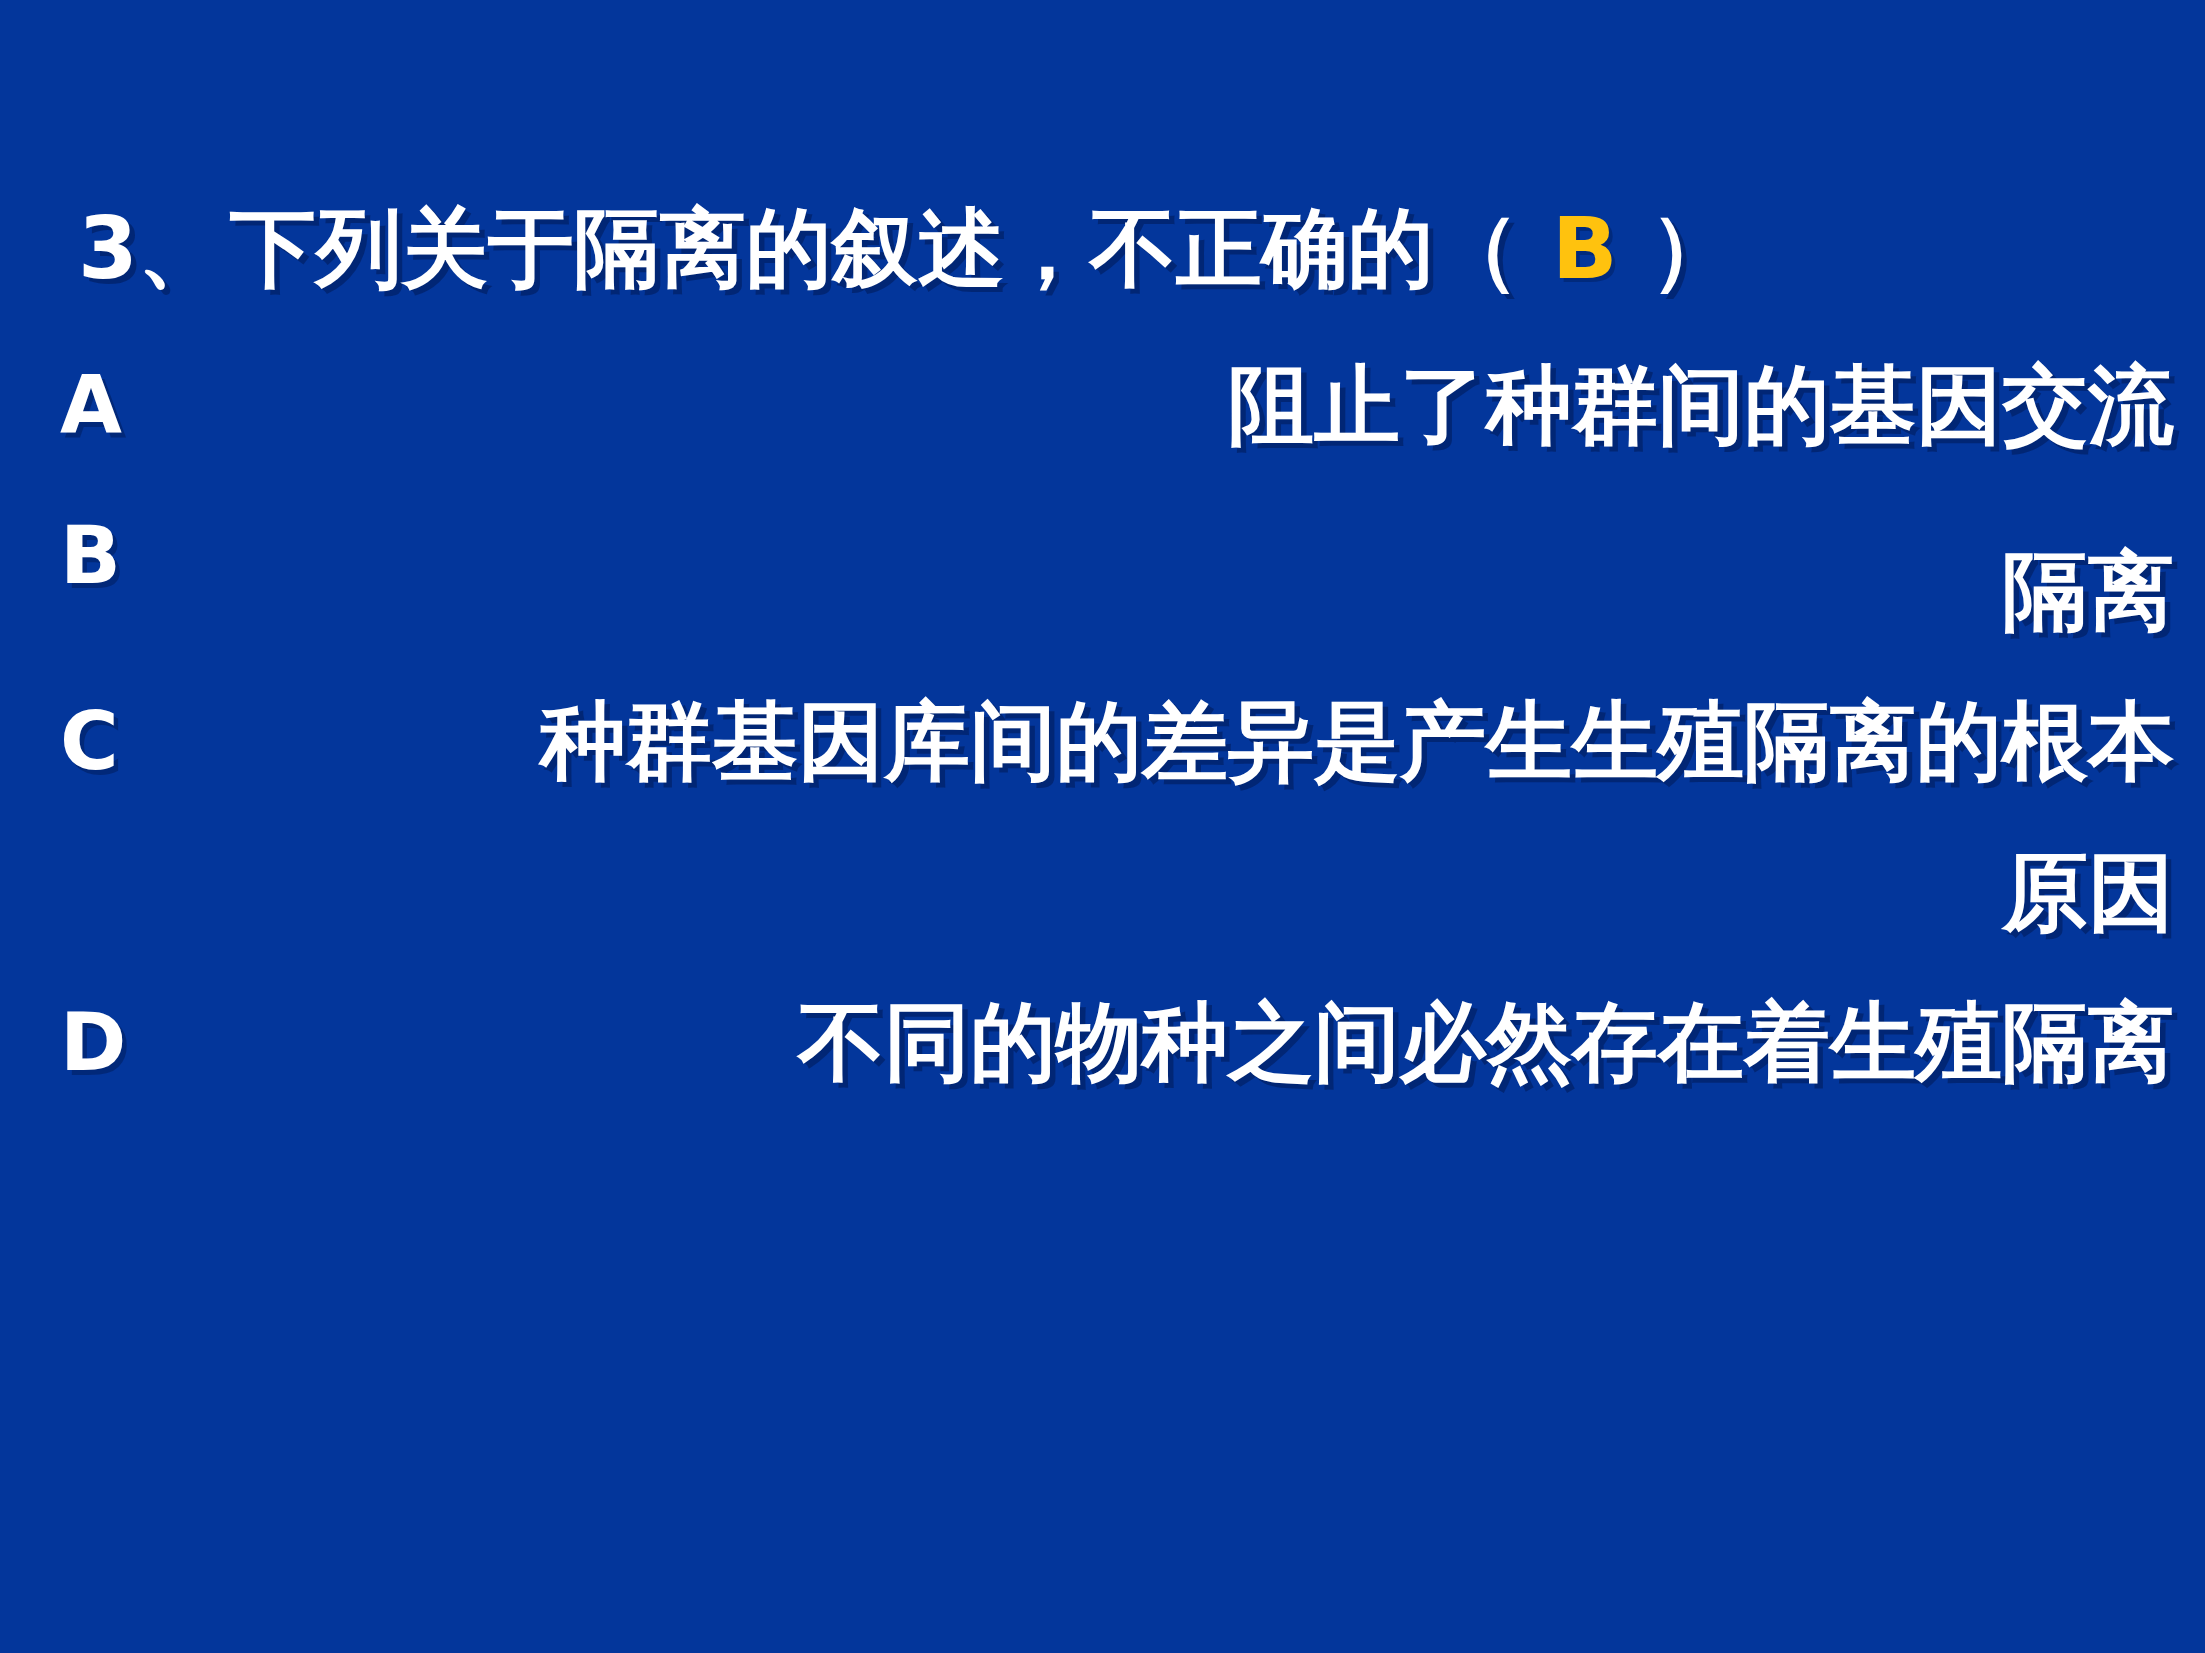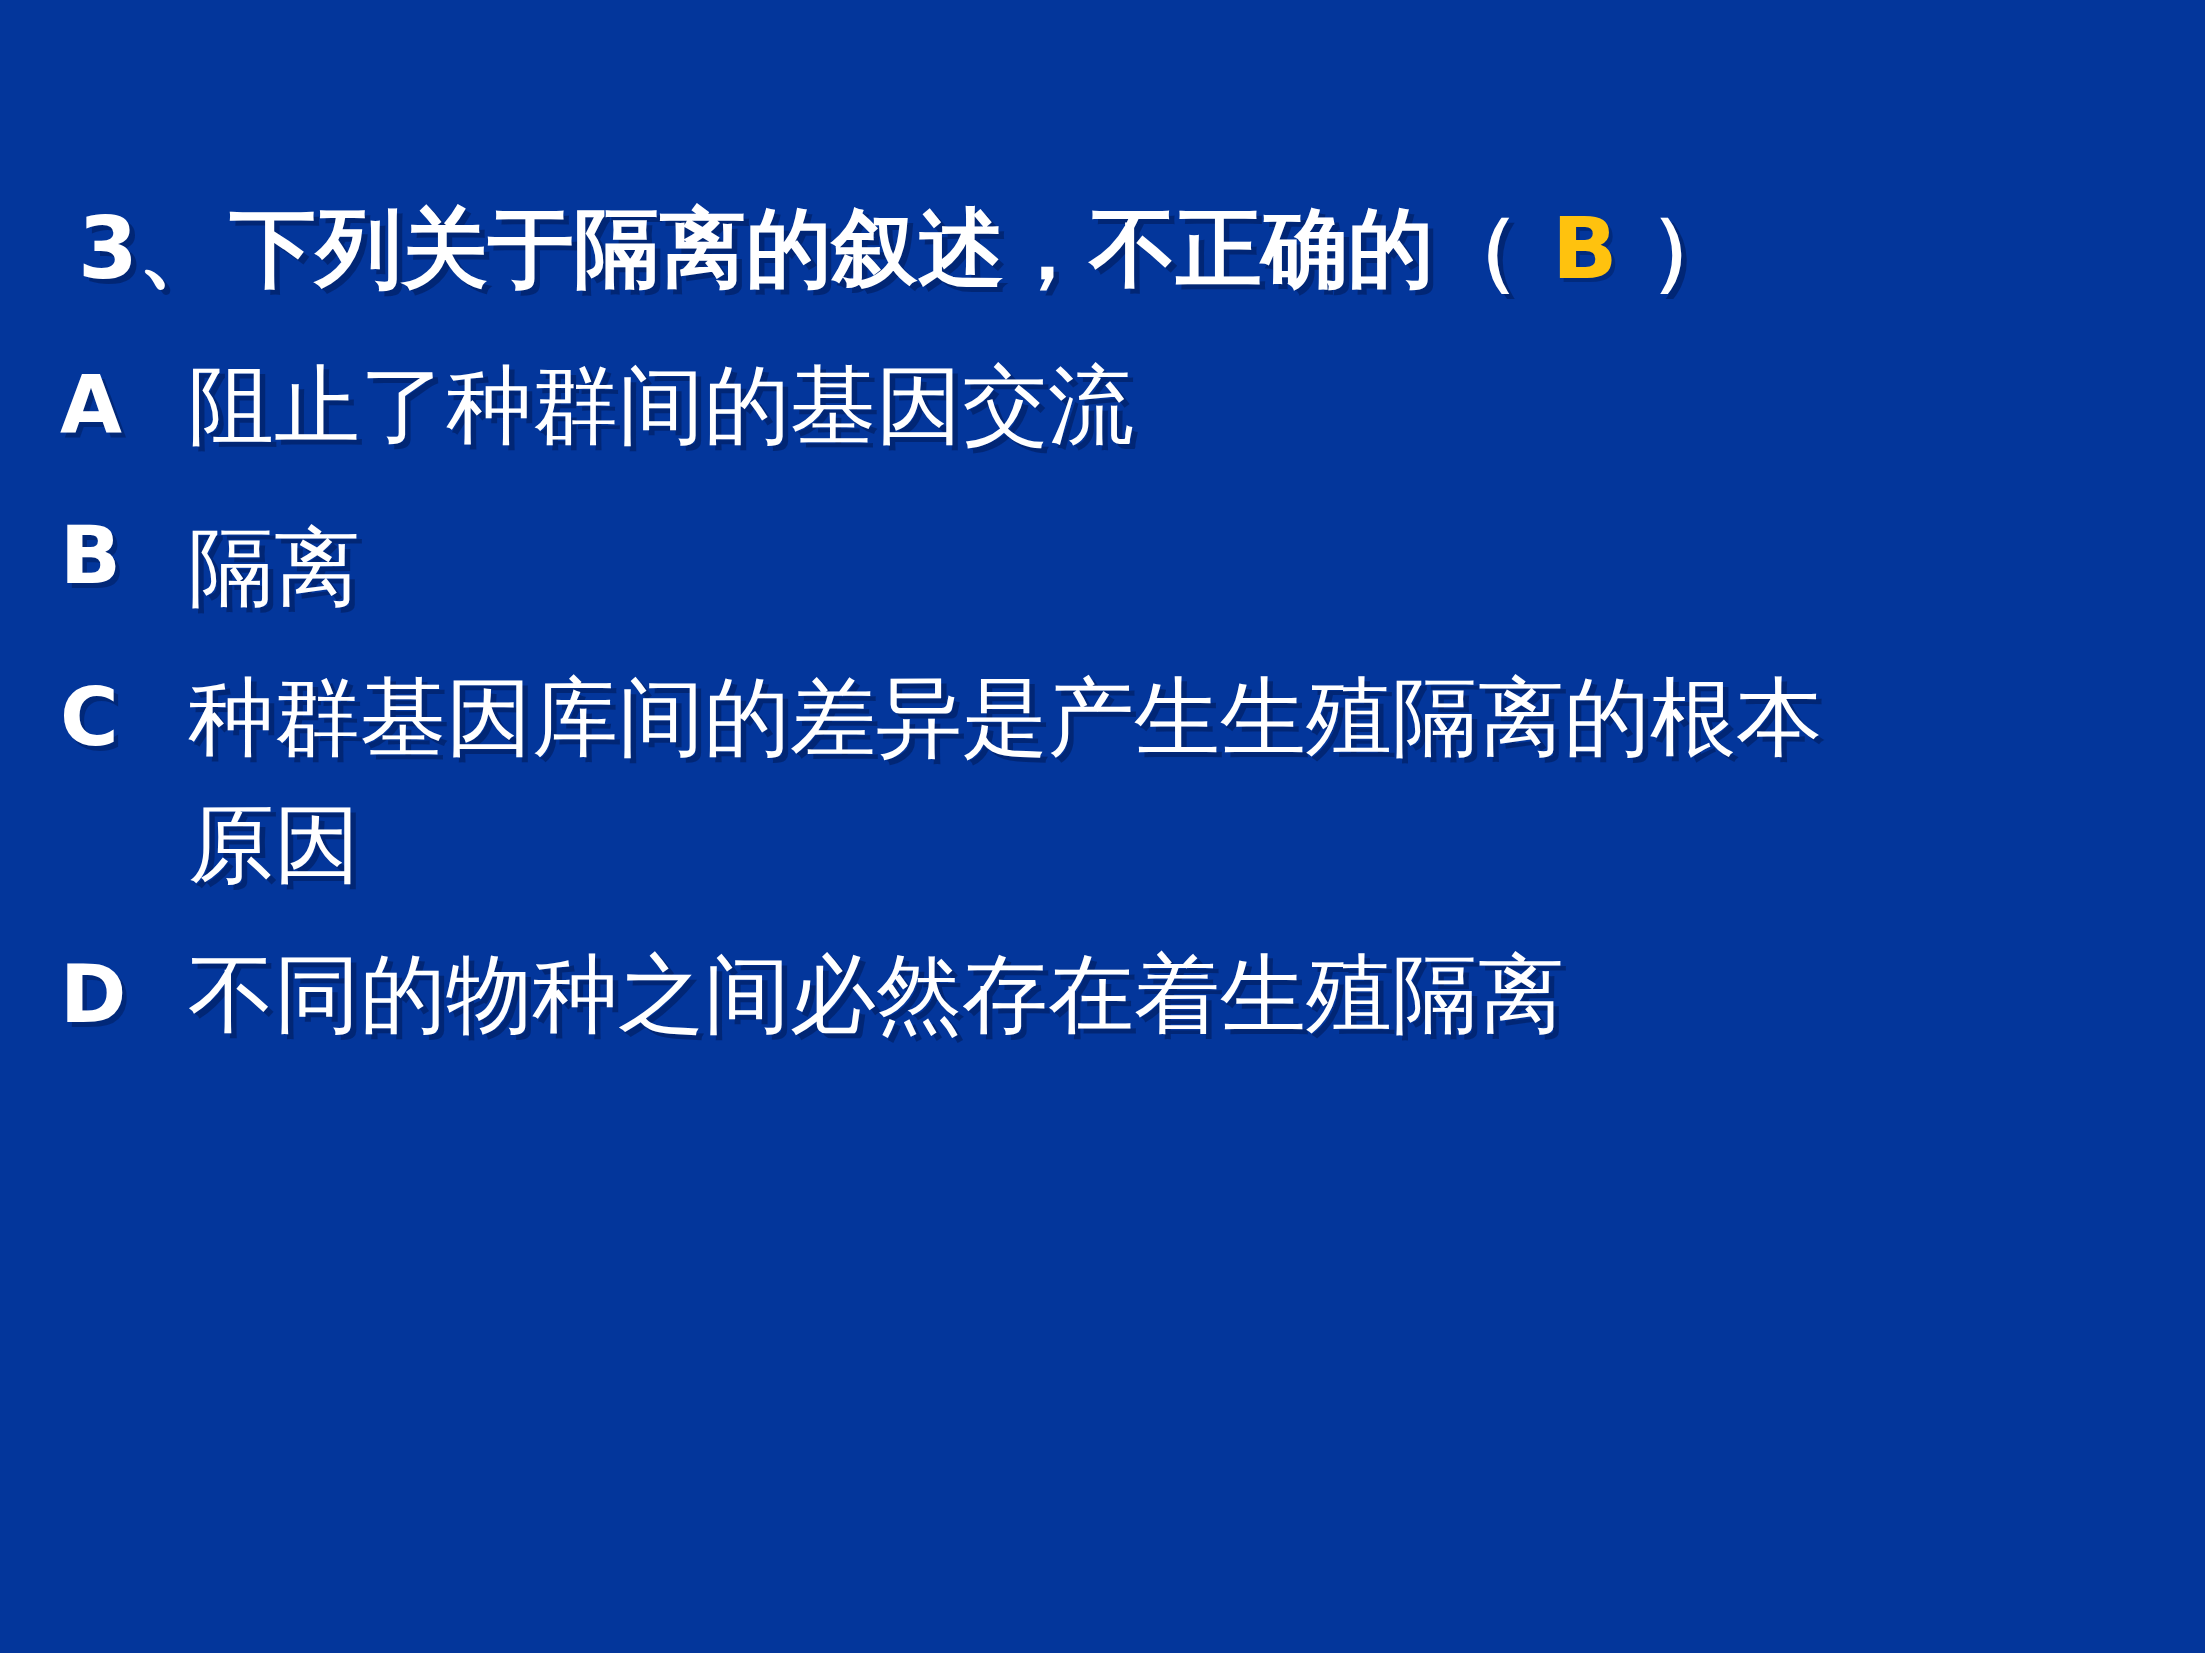--- a/index.html
+++ b/index.html
@@ -71,26 +71,27 @@
     text-shadow: 4.6px 4.6px 0 rgba(0, 20, 70, 0.40);
   }
   .opt-body {
     flex: 1 1 auto;
     min-width: 0;
   }
   .opt-text {
     color: #FFFFFF;
     font-size: 86px;
     line-height: 115px;
-    font-weight: normal;
+    font-weight: bold;
     text-shadow: 5.4px 5.4px 0 rgba(0, 20, 70, 0.45);
     white-space: nowrap;
+    text-align: right;
   }
   .opt-text.wrap-line {
-    margin-top: 12px;
+    margin-top: 36px;
   }
 </style>
 </head>
 <body>
 
 <div class="slide">
 
   <div class="line question-line">
     <span class="q-num">3、</span>
     <span class="q-text">下列关于隔离的叙述，不正确的（</span>

